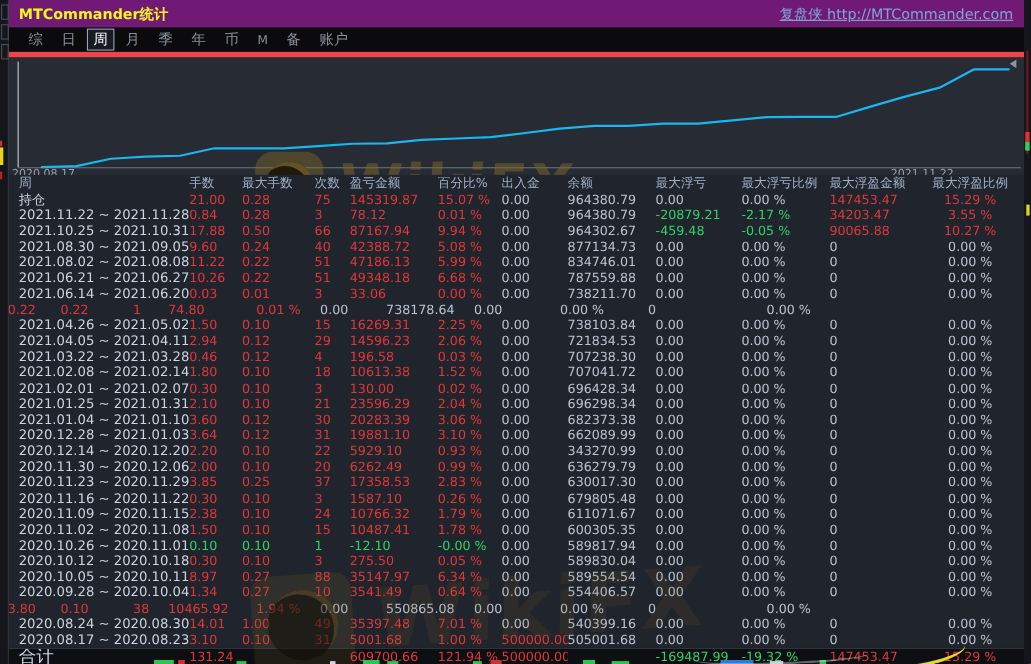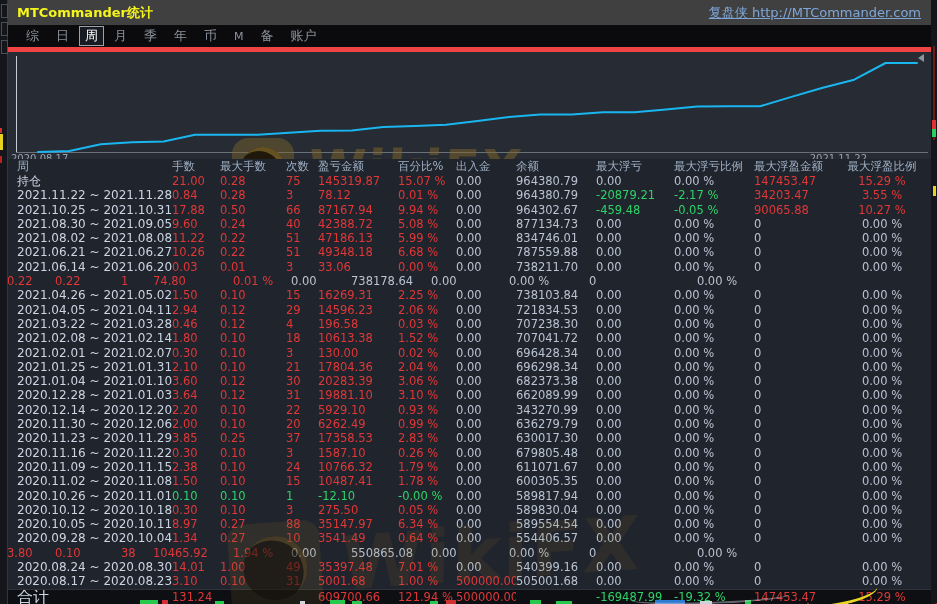--- a/index.html
+++ b/index.html
@@ -6,21 +6,21 @@
   .screen{position:relative;width:937px;height:604px;overflow:hidden;
     background:#20242c;font-family:"DejaVu Sans","Liberation Sans",sans-serif;}
 
   
   .left-strip{position:absolute;left:0;top:0;width:7px;height:604px;background:#14161b;z-index:6;}
   .right-strip{position:absolute;right:0;top:0;width:6px;height:604px;background:#14161b;z-index:6;}
   .frag{position:absolute;}
   .win-border{position:absolute;left:7px;top:0;width:1px;height:604px;background:#32373f;z-index:5;}
 
   
-  .titlebar{position:absolute;left:7px;right:6px;top:0;height:25px;background:#404040;
+  .titlebar{position:absolute;left:7px;right:6px;top:0;height:25px;background:#701a75;
     display:flex;align-items:center;padding:0 10px;box-sizing:border-box;z-index:4;}
   .app-title{color:#f4f41e;font-size:13px;font-weight:bold;}
   .brand{margin-left:auto;color:#7ea7d8;font-size:13px;text-decoration:underline;}
 
   
   .menubar{position:absolute;left:7px;right:6px;top:25px;height:22px;background:#0b0b0d;
     display:flex;align-items:center;padding-left:12px;box-sizing:border-box;z-index:4;}
   .menu-item{color:#8b929c;font-size:13px;padding:0 7px;margin-right:3px;cursor:default;}
   .menu-item.active{color:#fff;background:#171a20;border:1px solid #9aa2ac;padding:0 5px;}
 
@@ -304,21 +304,21 @@
           <div class="cell col8 c-n">0.00</div>
           <div class="cell col9 c-n">0.00 %</div>
           <div class="cell col10 c-n">0</div>
           <div class="cell col11 c-n">0.00 %</div>
         </div>
         <div class="trow">
           <div class="cell col0 c-d">2021.01.25 ~ 2021.01.31</div>
           <div class="cell col1 c-r">2.10</div>
           <div class="cell col2 c-r">0.10</div>
           <div class="cell col3 c-r">21</div>
-          <div class="cell col4 c-r">17804.36</div>
+          <div class="cell col4 c-r">23596.29</div>
           <div class="cell col5 c-r">2.04 %</div>
           <div class="cell col6 c-n">0.00</div>
           <div class="cell col7 c-n">696298.34</div>
           <div class="cell col8 c-n">0.00</div>
           <div class="cell col9 c-n">0.00 %</div>
           <div class="cell col10 c-n">0</div>
           <div class="cell col11 c-n">0.00 %</div>
         </div>
         <div class="trow">
           <div class="cell col0 c-d">2021.01.04 ~ 2021.01.10</div>

